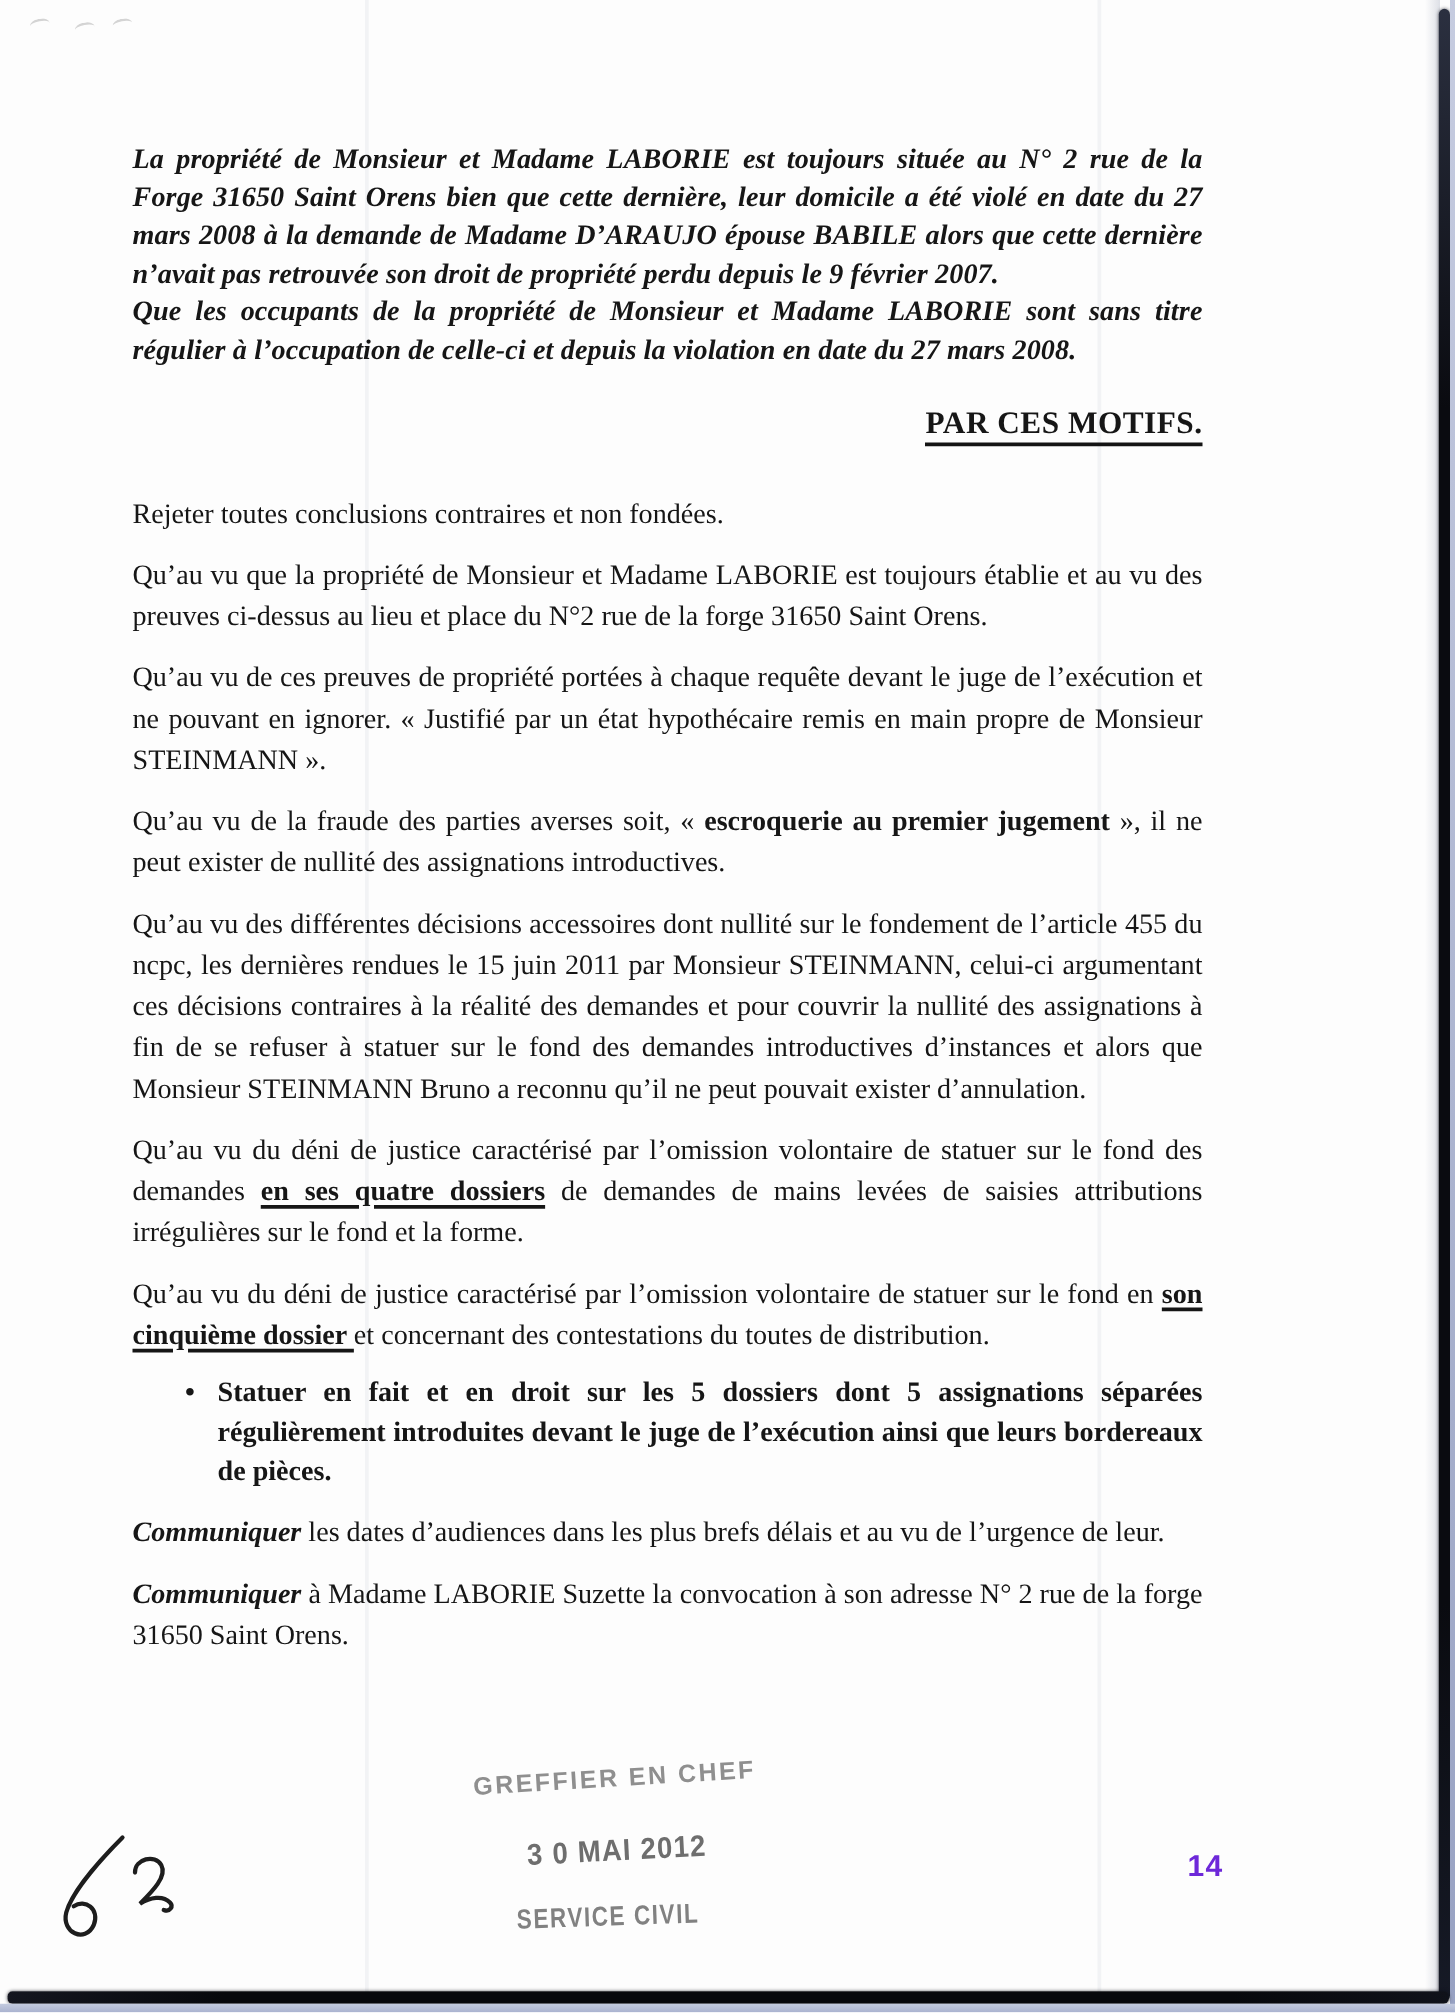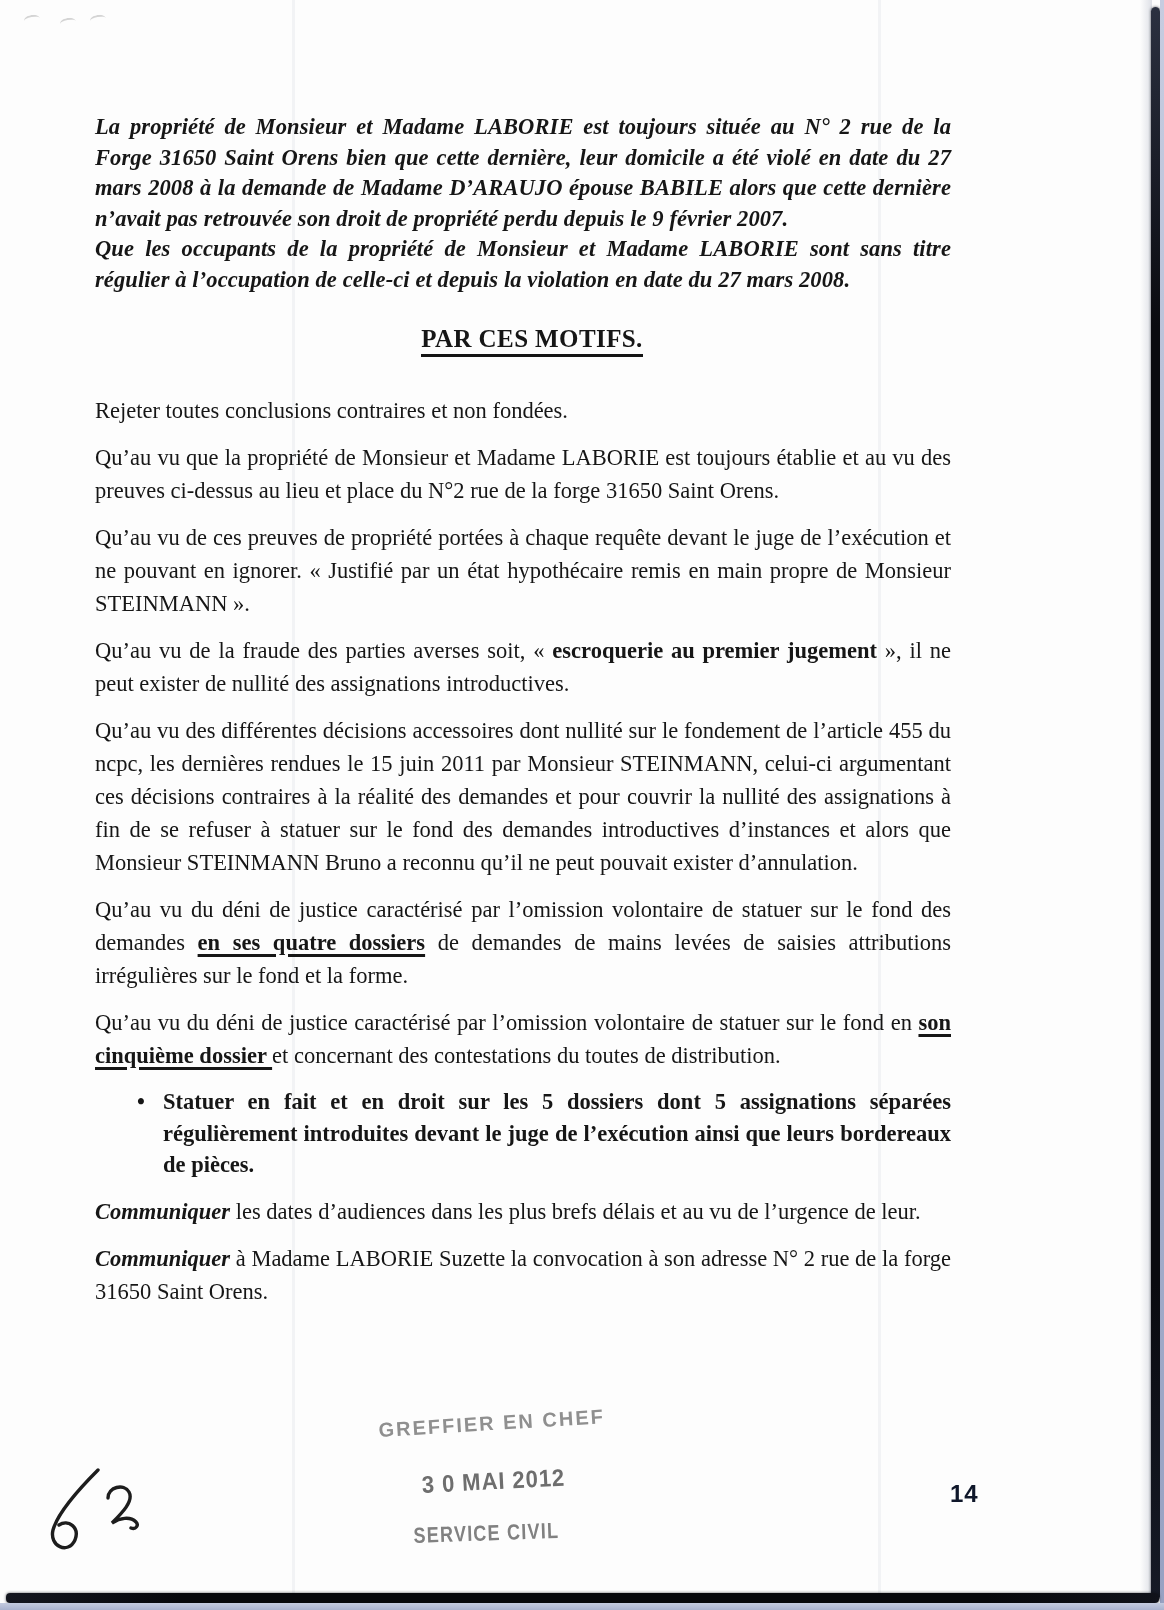--- a/index.html
+++ b/index.html
@@ -11,44 +11,44 @@
   .streak.s1{left:292px;}
   .streak.s2{left:878px;}
 
   
   .mark{position:absolute;width:16px;height:7px;border-top:2px solid #d4d4d4;border-radius:50%;transform:rotate(-10deg);}
   .mark.m1{left:24px;top:15px;}
   .mark.m2{left:60px;top:18px;}
   .mark.m3{left:90px;top:15px;}
 
   
-  .content{position:absolute;left:95px;top:112px;width:856px;
+  .content{position:absolute;left:106px;top:112px;width:856px;
            font-size:22.5px;line-height:33px;}
   .intro p{margin:0;font-weight:700;font-style:italic;text-align:justify;
            font-size:22.5px;line-height:30.5px;letter-spacing:.1px;}
-  .heading{text-align:center;margin:28px 0 40px;padding-left:18px;
+  .heading{text-align:right;margin:28px 0 40px;padding-left:18px;
            font-weight:700;font-size:25px;line-height:31px;}
   .heading .hu{border-bottom:3px solid #141414;padding-bottom:2px;letter-spacing:.4px;}
-  p.body{margin:0 0 14px;text-align:justify;}
+  p.body{margin:16px 0 14px;text-align:justify;}
   .b{font-weight:700;font-style:italic;}
   .bi{font-weight:700;}
   .bu{font-weight:700;text-decoration:underline;text-decoration-thickness:2.5px;text-underline-offset:4px;}
   .bullet-row{display:flex;margin:3px 0 14px;padding-left:42px;}
   .bullet-glyph{width:26px;font-weight:700;flex:none;line-height:31.5px;}
   .bullet-text{flex:1;font-weight:700;text-align:justify;line-height:31.5px;margin:0;}
 
   
   .stamp{position:absolute;font-family:"Liberation Sans","DejaVu Sans",sans-serif;font-weight:700;white-space:nowrap;}
   .stamp.l1{left:378px;top:1419px;font-size:20px;letter-spacing:2px;color:#8f8f8f;transform:rotate(-3.5deg);transform-origin:left top;}
   .stamp.l2{left:421px;top:1471px;font-size:24px;letter-spacing:1px;color:#6e6e6e;transform:rotate(-3deg) scaleX(.92);transform-origin:left top;}
   .stamp.l3{left:413px;top:1523px;font-size:22px;letter-spacing:1.5px;color:#818181;transform:rotate(-2deg) scaleX(.82);transform-origin:left top;}
 
   
   .pagenum{position:absolute;left:950px;top:1480px;font-family:"Liberation Sans","DejaVu Sans",sans-serif;
-           font-weight:700;font-size:24px;color:#0f172a;letter-spacing:1px;}
+           font-weight:700;font-size:24px;color:#6d28d9;letter-spacing:1px;}
 
   
   .handnote{position:absolute;left:32px;top:1464px;}
   .visually-hidden{position:absolute;width:1px;height:1px;overflow:hidden;clip:rect(0 0 0 0);white-space:nowrap;}
 
   
   .edge-right-fade{position:absolute;top:0;bottom:0;right:12px;width:12px;
                    background:linear-gradient(to right,rgba(110,120,150,0),rgba(110,120,150,.22));}
   .edge-right-black{position:absolute;top:7px;bottom:9px;right:4px;width:9px;border-radius:5px;
                     background:linear-gradient(180deg,#2b3040,#0a0b10 20%,#0a0b10 80%,#161a26);

